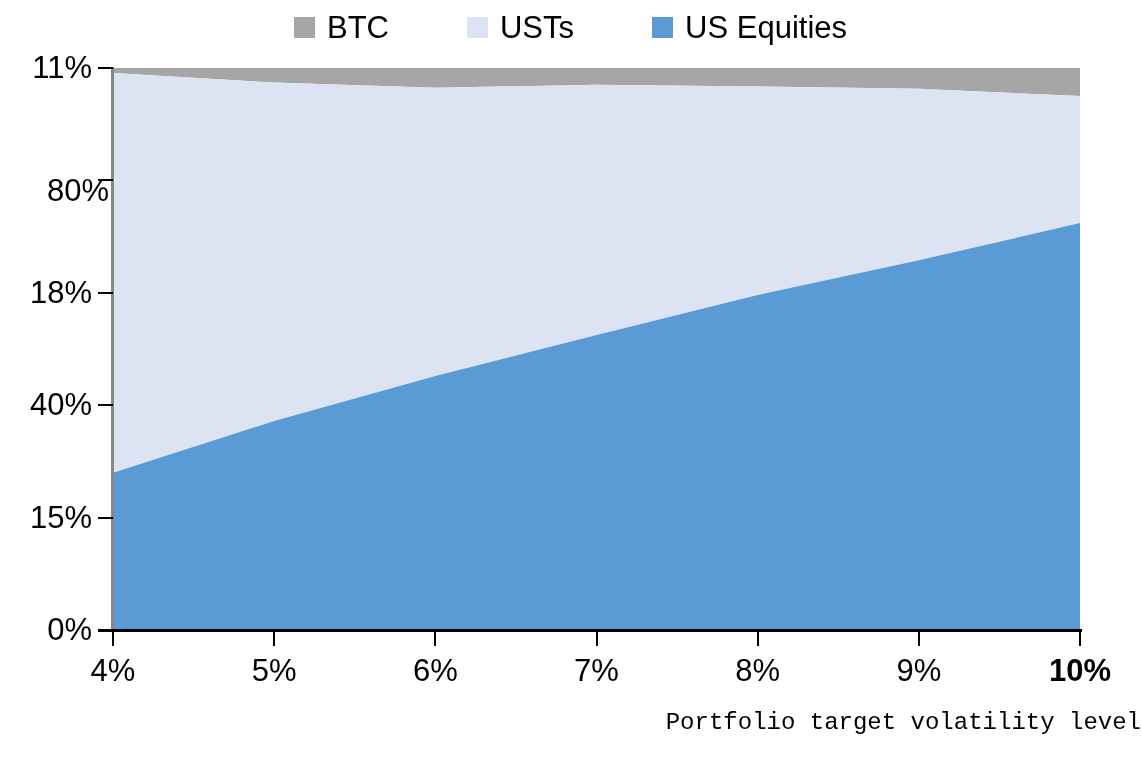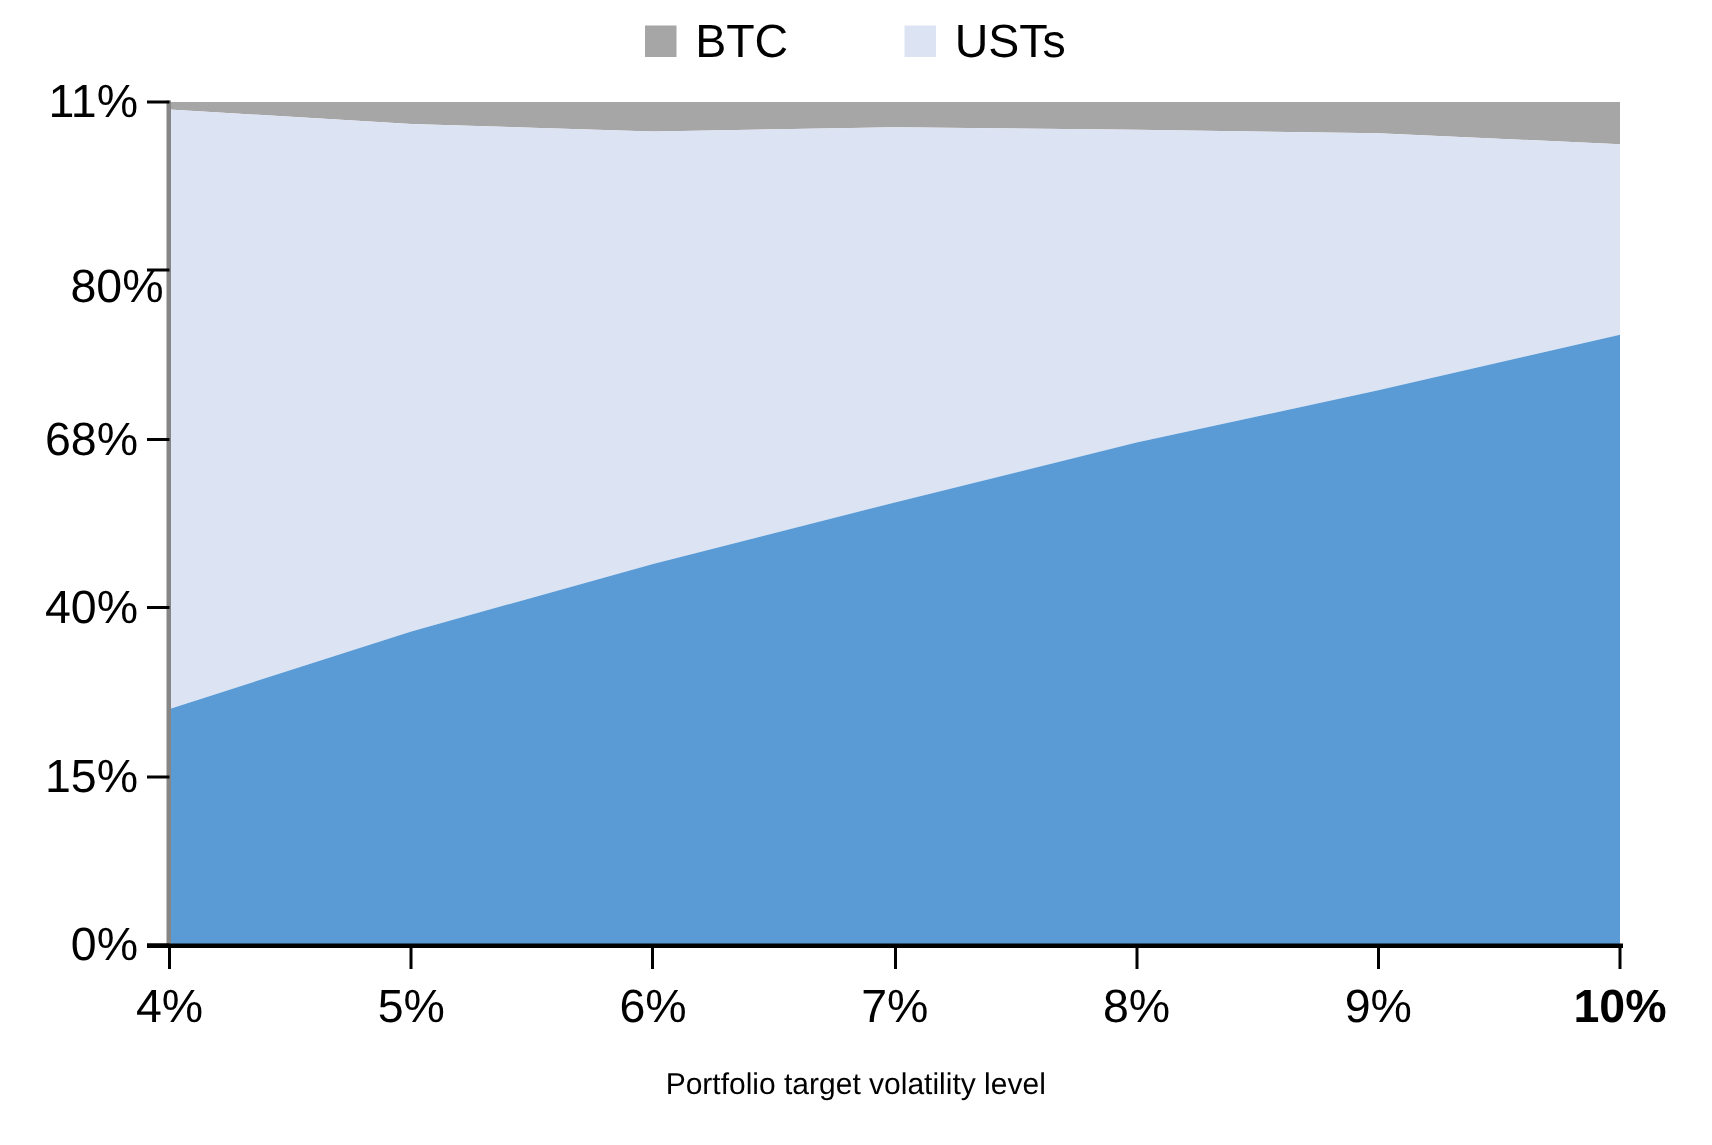--- a/index.html
+++ b/index.html
@@ -122,39 +122,44 @@
     font-size: 31px;
     line-height: 34px;
     color: #000000;
   }
 
   .axis-title {
     position: absolute;
     left: 0;
     top: 706px;
     width: 1141px;
-    text-align: center;
-    font-size: 20px;
+    text-align: right;
+    font-size: 24px;
     line-height: 34px;
     color: #000000;
+    font-family: Liberation Mono, monospace;
   }
 </style>
 </head>
 <body>
 
 <div id="chart-root">
 
   <div class="legend">
     <div class="legend-item">
       <span class="legend-swatch" id="sw0" style="background: rgb(166, 166, 166);"></span>
       <span class="legend-label">BTC</span>
     </div>
     <div class="legend-item">
       <span class="legend-swatch" id="sw1" style="background: rgb(220, 227, 242);"></span>
       <span class="legend-label">USTs</span>
+    </div>
+    <div class="legend-item">
+      <span class="legend-swatch" id="sw2" style="background: rgb(91, 155, 213);"></span>
+      <span class="legend-label">US Equities</span>
     </div>
   </div>
 
   <div class="plot-area">
     <svg class="plot-svg" viewBox="0 0 967 562" preserveAspectRatio="none">
       <polygon id="area-btc" points="0.00,0.00 161.17,0.00 322.33,0.00 483.50,0.00 644.67,0.00 805.83,0.00 967.00,0.00 967.00,28.10 805.83,20.79 644.67,18.55 483.50,16.86 322.33,19.67 161.17,14.61 0.00,5.06" fill="#A6A6A6"></polygon>
       <polygon id="area-usts" points="0.00,5.06 161.17,14.61 322.33,19.67 483.50,16.86 644.67,18.55 805.83,20.79 967.00,28.10 967.00,155.11 805.83,192.20 644.67,227.05 483.50,266.95 322.33,307.98 161.17,352.94 0.00,404.64" fill="#DCE3F2"></polygon>
       <polygon id="area-equities" points="0.00,404.64 161.17,352.94 322.33,307.98 483.50,266.95 644.67,227.05 805.83,192.20 967.00,155.11 967.00,562.00 805.83,562.00 644.67,562.00 483.50,562.00 322.33,562.00 161.17,562.00 0.00,562.00" fill="#5B9BD5"></polygon>
     </svg>
   </div>
@@ -163,21 +168,21 @@
   <div class="axis-x-line"></div>
 
   <div id="y-axis-group">
       <div class="ytick" style="top: 629px;"></div>
       <div class="ylabel-wrap" style="top: 614px;">0%</div>
       <div class="ytick" style="top: 516.6px;"></div>
       <div class="ylabel-wrap" style="top: 501.6px;">15%</div>
       <div class="ytick" style="top: 404.2px;"></div>
       <div class="ylabel-wrap" style="top: 389.2px;">40%</div>
       <div class="ytick" style="top: 291.8px;"></div>
-      <div class="ylabel-wrap" style="top: 276.8px;">68%</div>
+      <div class="ylabel-wrap" style="top: 276.8px;">18%</div>
       <div class="ytick" style="top: 179.4px;"></div>
       <div class="ylabel-wrap" style="top: 175px; margin-left: 17px;">80%</div>
       <div class="ytick" style="top: 67px;"></div>
       <div class="ylabel-wrap" style="top: 52px;">11%</div>
     </div>
 
   <div id="x-axis-group">
       <div class="xtick" style="left: 112px;"></div>
       <div class="xlabel-wrap" style="left: 113px;">4%</div>
       <div class="xtick" style="left: 273.167px;"></div>

